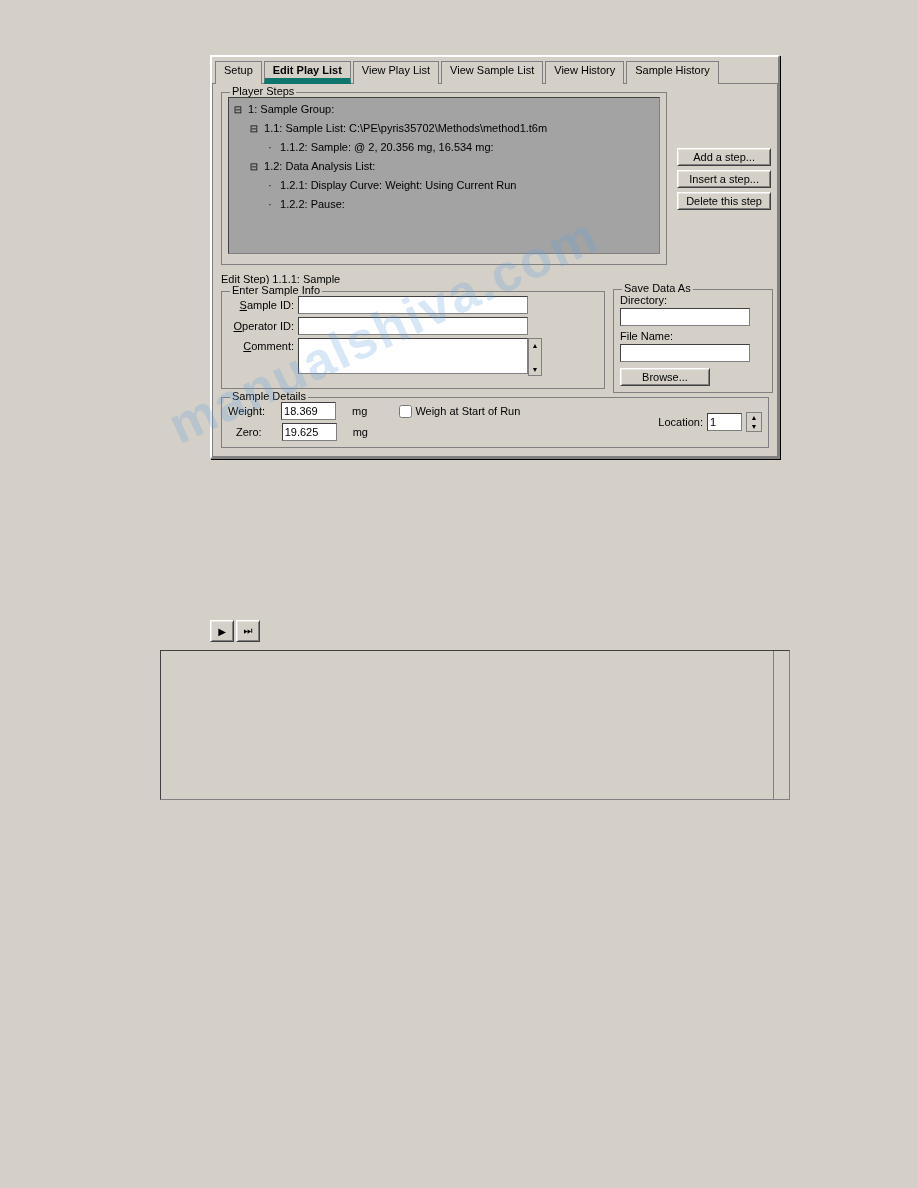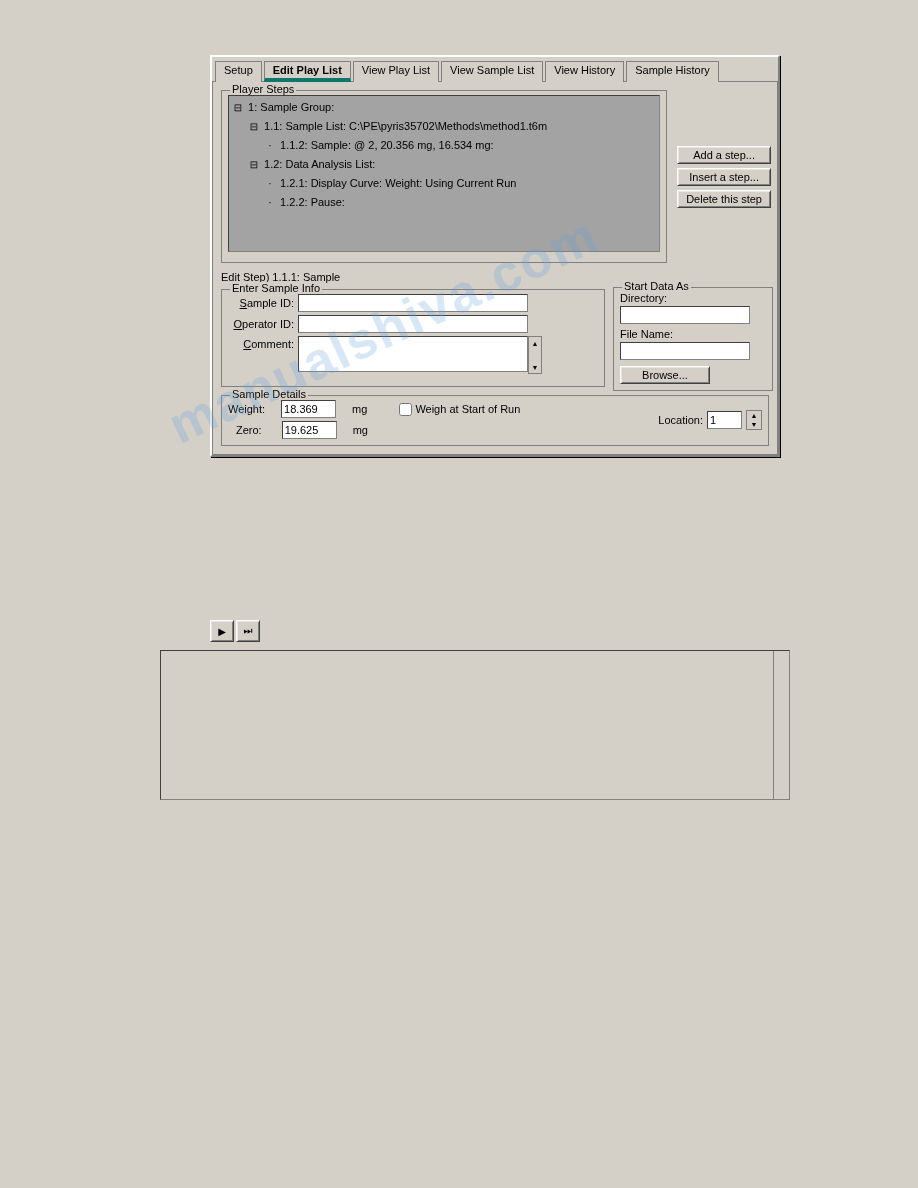--- a/index.html
+++ b/index.html
@@ -57,21 +57,21 @@
       border-bottom: none;
       background: #d4d0c8;
       cursor: pointer;
       margin-right: 2px;
       position: relative;
       top: 1px;
     }
 
     .tab.active {
       background: #d4d0c8;
-      border-bottom: 4px solid #0f766e;
+      border-bottom: 6px solid #0f766e;
       z-index: 10;
       font-weight: bold;
     }
 
     .tab-content {
       border: 1px solid #808080;
       background: #d4d0c8;
       padding: 4px;
     }
 
@@ -432,21 +432,21 @@
             <textarea class="comment-input" style=""></textarea>
             <div style="position:absolute;right:-14px;top:0;bottom:0;width:14px;background:#d4d0c8;border:1px solid #808080;display:flex;flex-direction:column;justify-content:space-between;">
               <button style="background:#d4d0c8;border:none;font-size:7px;cursor:pointer;height:12px;padding:0;">▲</button>
               <button style="background:#d4d0c8;border:none;font-size:7px;cursor:pointer;height:12px;padding:0;">▼</button>
             </div>
           </div>
         </div>
       </div>
 
       <div class="save-data-group" style="width:160px;">
-        <span class="save-data-label">Start Data As</span>
+        <span class="save-data-label">Save Data As</span>
 
         <div class="directory-label">Directory:</div>
         <input type="text" class="win-input save-input" style="margin-bottom: 4px;" value="">
 
         <div class="filename-label">File Name:</div>
         <input type="text" class="win-input save-input" style="margin-bottom: 4px;" value="">
 
         <button class="win-btn" style="margin-top:2px;">Browse...</button>
       </div>
     </div>

